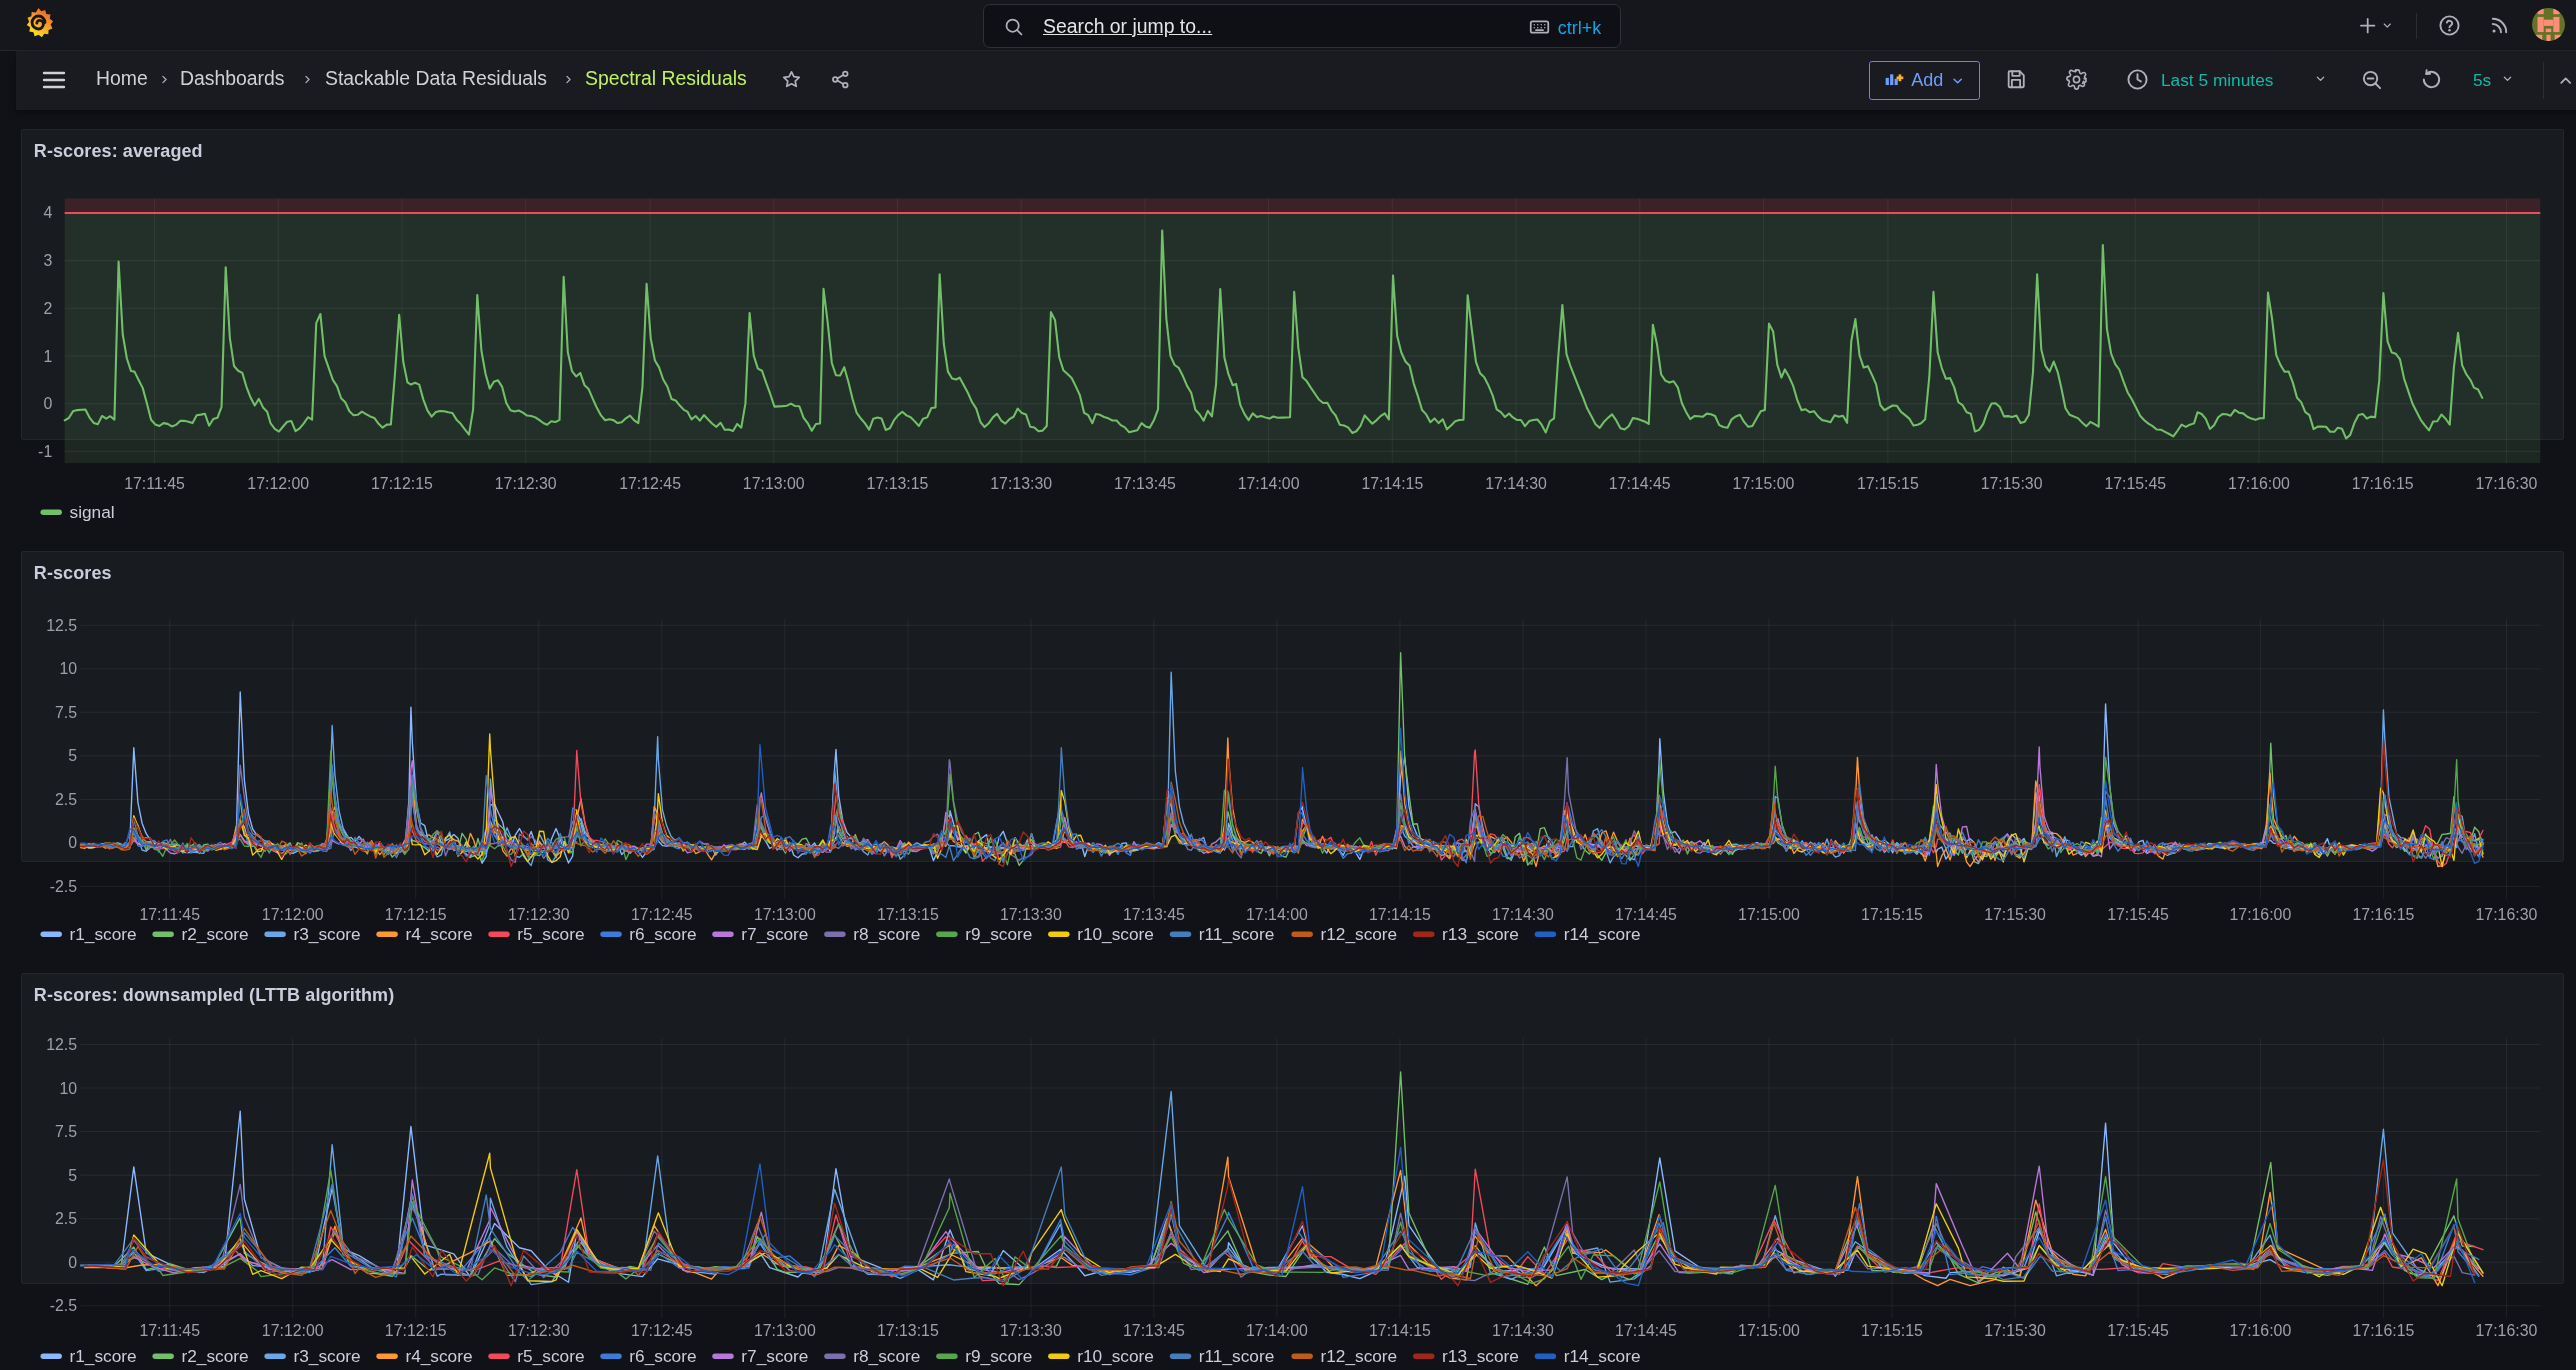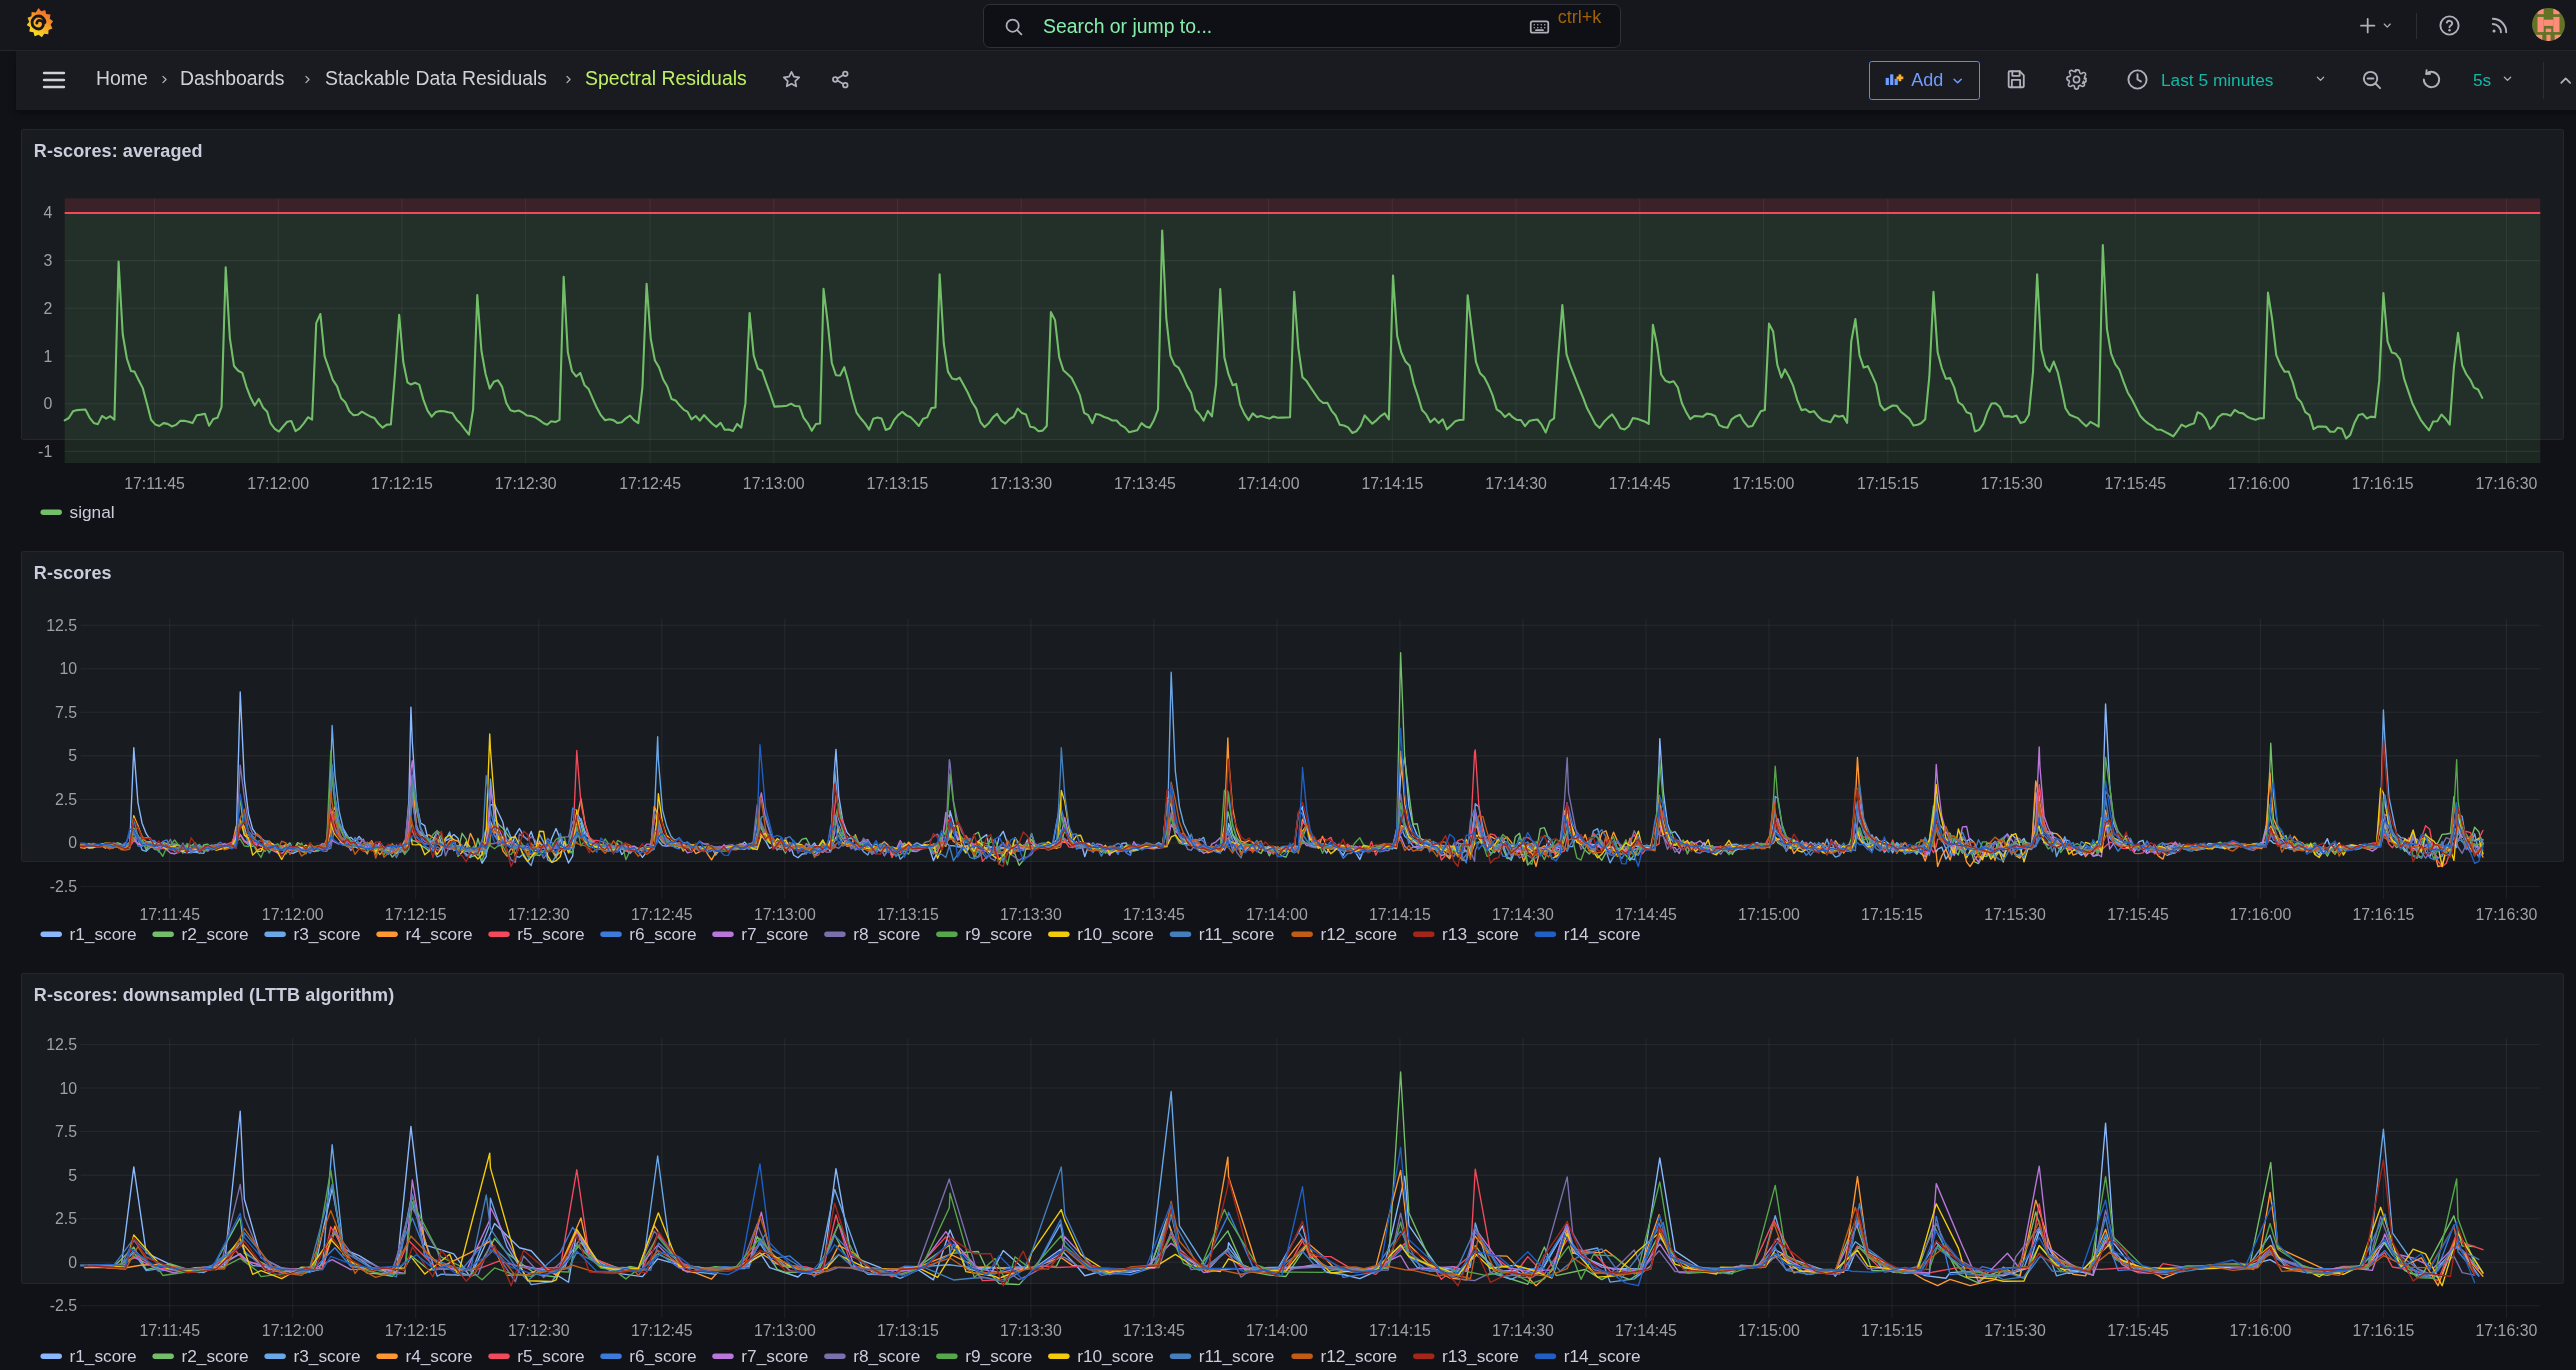--- a/index.html
+++ b/index.html
@@ -2,22 +2,22 @@
 <html style="font-size:11px"><head><meta charset="utf-8"><style>
 * { margin:0; padding:0; box-sizing:border-box; }
 html,body { width:2576px; height:1371px; background:#111217; overflow:hidden;
   font-family:"Liberation Sans", sans-serif; }
 .topbar { position:absolute; left:0; top:0; width:2576px; height:51px; background:#16171c;
   border-bottom:0.7px solid #25262b; }
 .toolbar { position:absolute; left:16px; top:51px; width:2576px; height:59px; background:#1a1b20;
   box-shadow:0 4.2px 7px rgba(0,0,0,0.38); }
 .searchbox { position:absolute; left:983px; top:3.5px; width:638px; height:44px;
   background:#0f1015; border:1px solid #2f3138; border-radius:7px; }
-.ph { position:absolute; left:59px; top:10.4px; font-size:19.4px; color:#86efac; }
-.ctrlk { position:absolute; right:18.7px; top:2px; font-size:18px; color:#a16207; }
+.ph { position:absolute; left:59px; top:10.4px; font-size:19.4px; color:#e5e5e5;text-decoration:underline; }
+.ctrlk { position:absolute; right:18.7px; top:13px; font-size:18px; color:#0ea5e9; }
 .crumb { position:absolute; top:16px; font-size:19.4px; color:#d0d1d6; }
 .crumb.dim { color:#bef264; }
 .addbtn { position:absolute; left:1853px; top:9.7px; width:111px; height:39px;
   border:1px solid #5d8be8; border-radius:2.8px; display:flex; align-items:center;
   justify-content:center; color:#6E9FFF; font-size:18px; }
 .tbtext { position:absolute; top:18.7px; font-size:17.3px; color:#14b8a6; }
 .vdiv { position:absolute; width:1px; background:#2c2d33; }
 .panel { position:absolute; left:21px; width:2543px; height:311px; background:#181b1f;
   border:0.7px solid #24262b; border-radius:2.1px; }
 .ptitle { position:absolute; left:11.8px; top:11px; font-size:18px; font-weight:700; color:#ccccdc;

